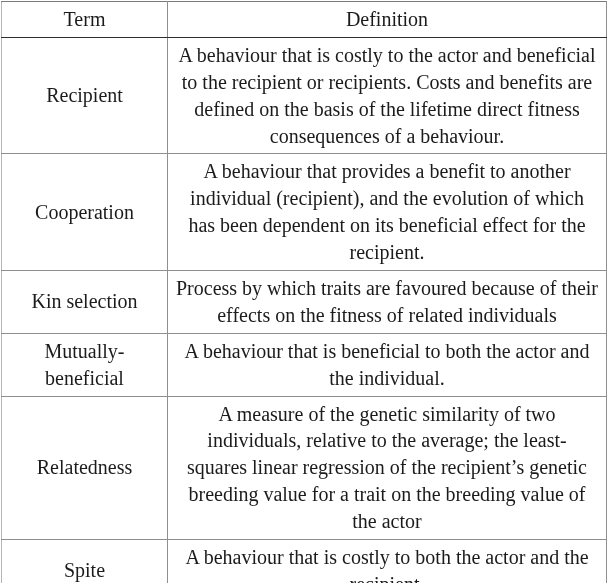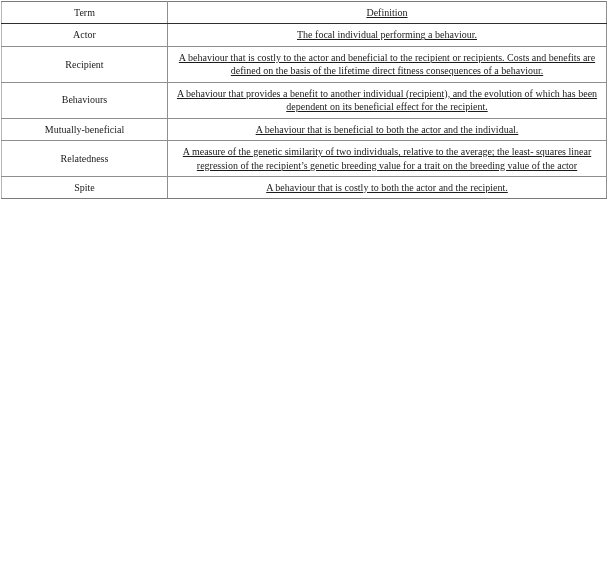--- a/index.html
+++ b/index.html
@@ -37,21 +37,21 @@
 
   table.glossary col.col-term  { width: 166px; }
   table.glossary col.col-def   { width: 439px; }
 
   table.glossary td,
   table.glossary th {
     border: 1px solid #8e8e8e;
     padding: 4px 7px;
     text-align: center;
     vertical-align: middle;
-    font-size: 10px;
+    font-size: 20px;
     line-height: 1.345;
     font-weight: normal;
     background: #ffffff;
   }
 
   
   table.glossary tr.header-row th {
     border-top-color: #7a7a7a;
     border-bottom-color: #2e2e2e;
   }
@@ -68,50 +68,49 @@
   .term-cell {
     white-space: normal;
     word-break: normal;
     padding-left: 3px;
     padding-right: 3px;
   }
 
   .def-cell {
     padding-left: 10px;
     padding-right: 10px;
-    text-decoration: underline;
   }
 </style>
 </head>
 <body>
 
 <div class="page">
   <table class="glossary">
     <colgroup>
       <col class="col-term">
       <col class="col-def">
     </colgroup>
     <thead>
       <tr class="header-row">
         <th class="term-cell">Term</th>
         <th class="def-cell">Definition</th>
       </tr>
     </thead>
     <tbody id="glossary-body">
         <tr>
-          <td class="term-cell">Actor</td>
-          <td class="def-cell">The focal individual performing a behaviour.</td>
-        </tr>
-        <tr>
           <td class="term-cell">Recipient</td>
           <td class="def-cell">A behaviour that is costly to the actor and beneficial to the recipient or recipients. Costs and benefits are defined on the basis of the lifetime direct fitness consequences of a behaviour.</td>
         </tr>
         <tr>
-          <td class="term-cell">Behaviours</td>
+          <td class="term-cell">Cooperation</td>
           <td class="def-cell">A behaviour that provides a benefit to another individual (recipient), and the evolution of which has been dependent on its beneficial effect for the recipient.</td>
+        </tr>
+        <tr>
+          <td class="term-cell">Kin selection</td>
+          <td class="def-cell">Process by which traits are favoured because of their effects on the fitness of related individuals</td>
         </tr>
         <tr>
           <td class="term-cell">Mutually-beneficial</td>
           <td class="def-cell">A behaviour that is beneficial to both the actor and the individual.</td>
         </tr>
         <tr>
           <td class="term-cell">Relatedness</td>
           <td class="def-cell">A measure of the genetic similarity of two individuals, relative to the average; the least- squares linear regression of the recipient’s genetic breeding value for a trait on the breeding value of the actor</td>
         </tr>
         <tr>

